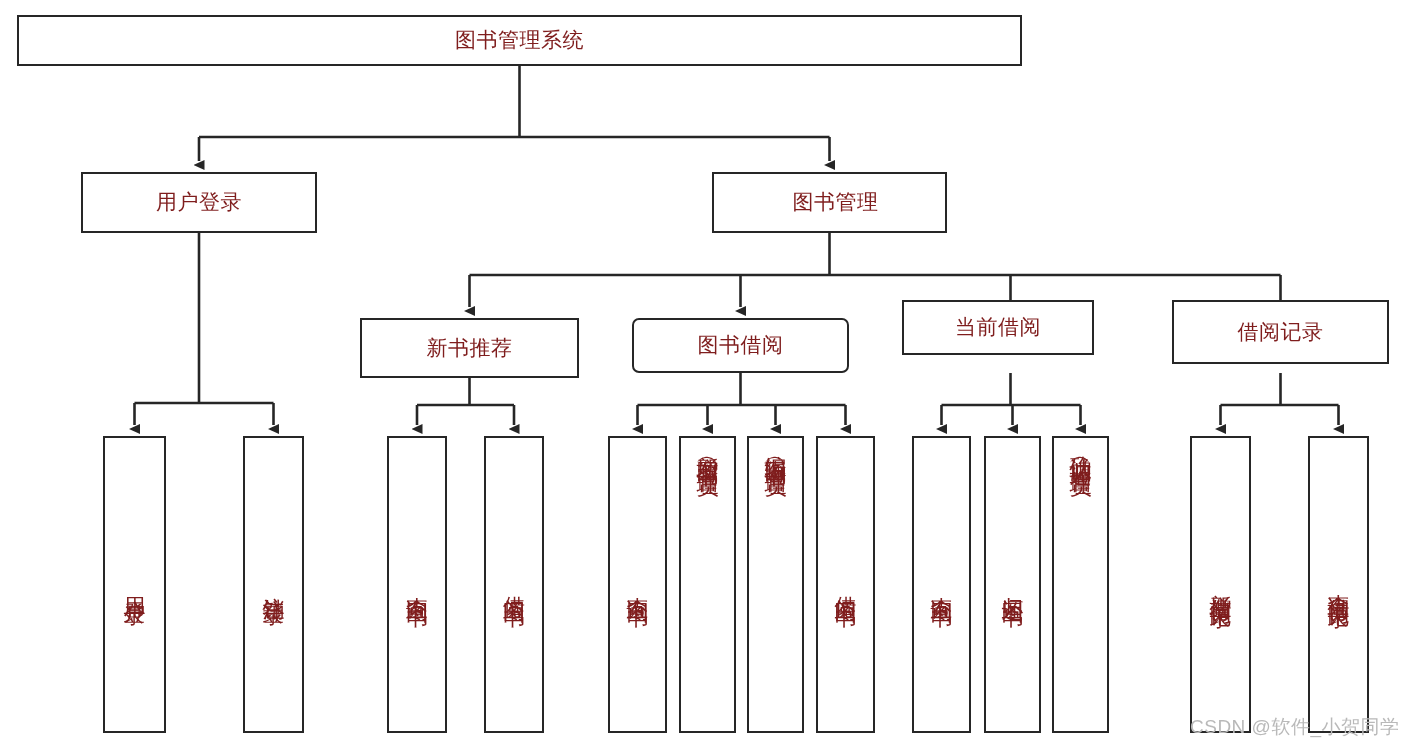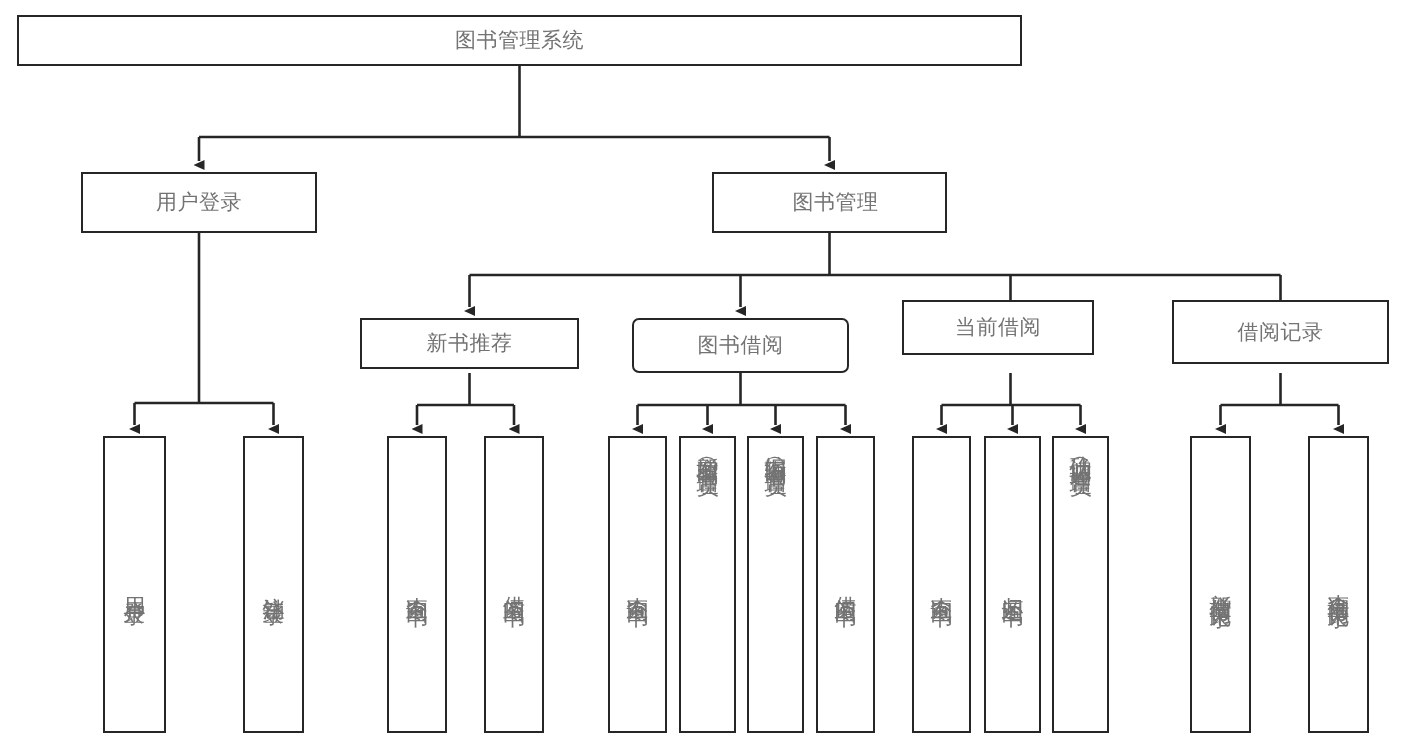--- a/index.html
+++ b/index.html
@@ -28,21 +28,21 @@
     position: absolute;
     box-sizing: border-box;
     background: #ffffff;
     border: 2px solid #262626;
     display: flex;
     align-items: center;
     justify-content: center;
     overflow: hidden;
   }
   .node-label {
-    color: #737373;
+    color: #7f1d1d;
     font-size: 21px;
     line-height: 1.18;
     letter-spacing: 0.5px;
     white-space: nowrap;
   }
   .node.vertical {
     align-items: flex-start;
     justify-content: center;
     padding-top: 0;
   }
@@ -115,21 +115,21 @@
   <div id="node-layer">
       <div class="node" style="left: 17px; top: 15px; width: 1005px; height: 51px;">
         <span class="node-label">图书管理系统</span>
       </div>
       <div class="node" style="left: 81px; top: 172px; width: 236px; height: 61px;">
         <span class="node-label">用户登录</span>
       </div>
       <div class="node" style="left: 712px; top: 172px; width: 235px; height: 61px; padding-left: 12px;">
         <span class="node-label">图书管理</span>
       </div>
-      <div class="node" style="left: 360px; top: 318px; width: 219px; height: 51px;">
+      <div class="node" style="left: 360px; top: 318px; width: 219px; height: 60px;">
         <span class="node-label">新书推荐</span>
       </div>
       <div class="node" style="left: 632px; top: 318px; width: 217px; height: 55px; border-radius: 7px;">
         <span class="node-label">图书借阅</span>
       </div>
       <div class="node" style="left: 902px; top: 300px; width: 192px; height: 55px;">
         <span class="node-label">当前借阅</span>
       </div>
       <div class="node" style="left: 1172px; top: 300px; width: 217px; height: 64px;">
         <span class="node-label">借阅记录</span>
@@ -167,13 +167,14 @@
       <div class="node vertical" style="left: 1052px; top: 436px; width: 57px; height: 297px;">
         <span class="node-label">确认归还（管理员）</span>
       </div>
       <div class="node vertical centered" style="left: 1190px; top: 436px; width: 61px; height: 297px;">
         <span class="node-label">新增借阅记录</span>
       </div>
       <div class="node vertical centered" style="left: 1308px; top: 436px; width: 61px; height: 297px;">
         <span class="node-label">查询借阅记录</span>
       </div>
     </div>
+  <div class="watermark" style="left: 1190px; top: 714px; color: rgb(185, 185, 185);">CSDN @软件_小贺同学</div>
 </div>
 
 </body></html>

